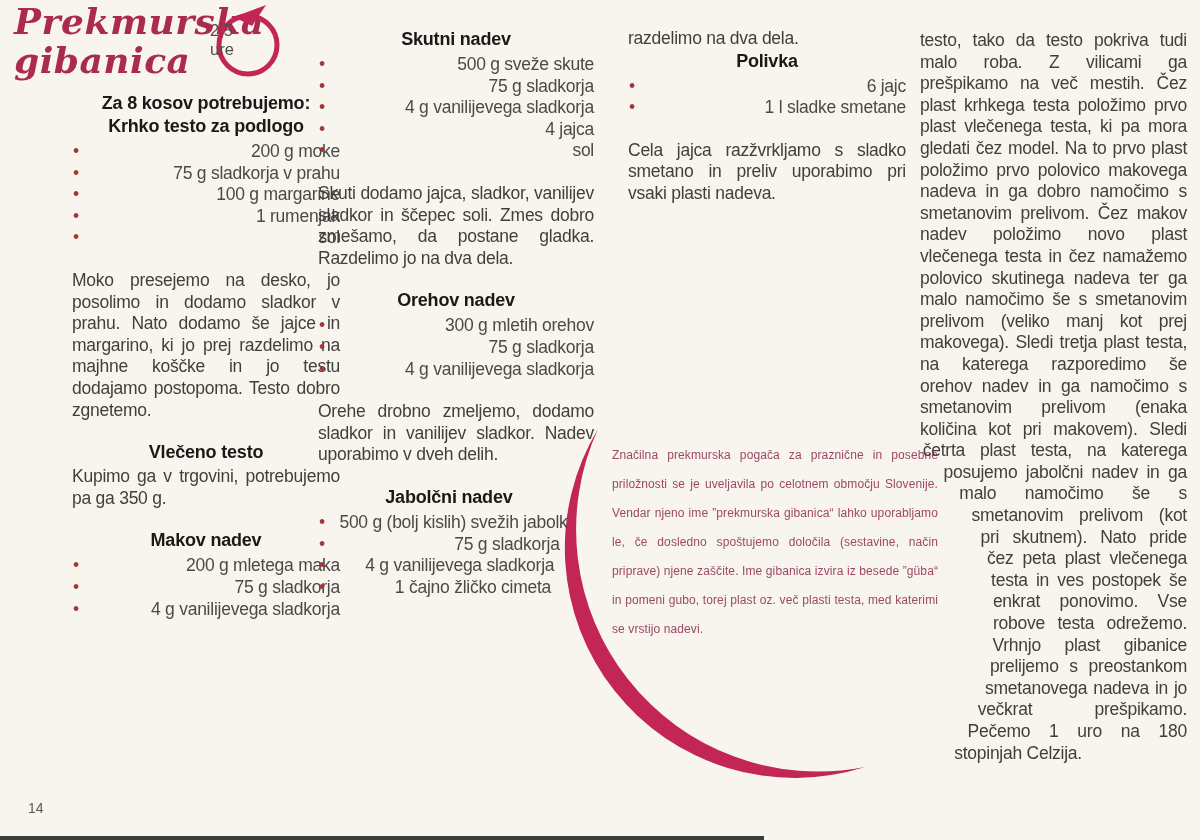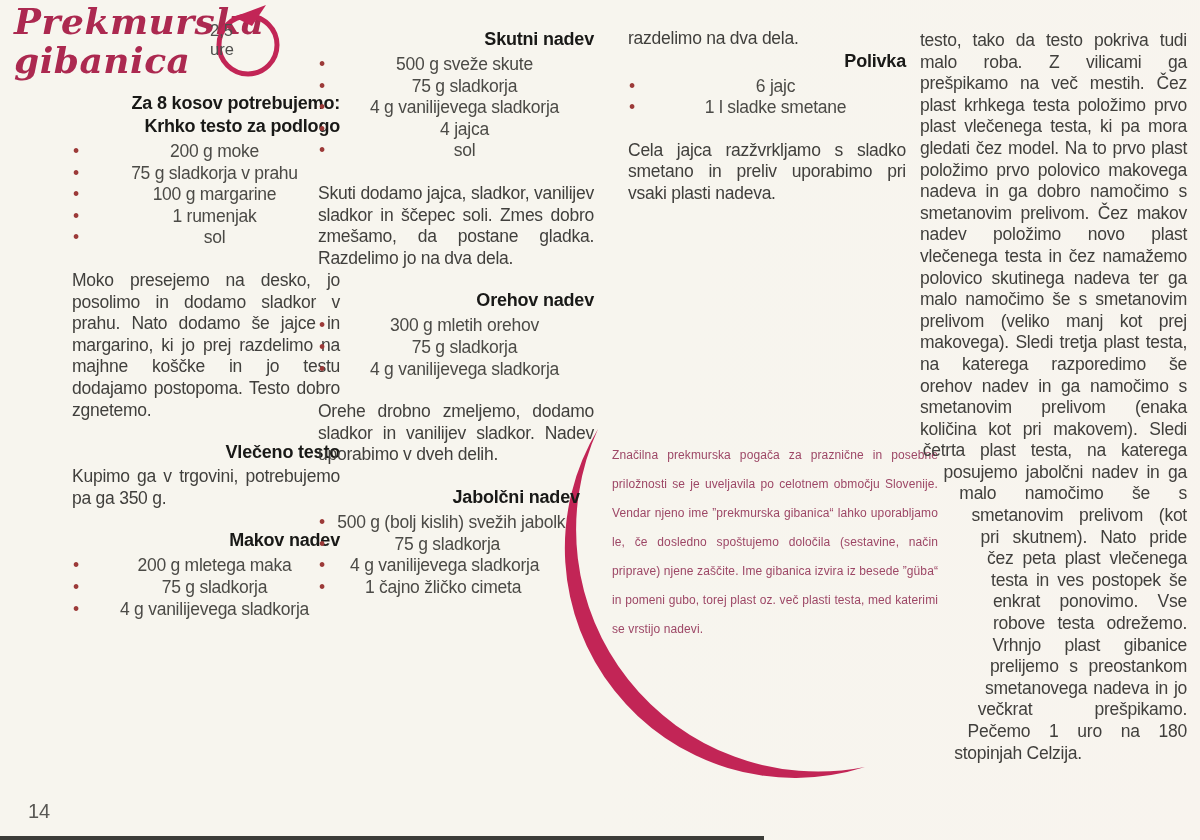--- a/index.html
+++ b/index.html
@@ -16,42 +16,42 @@
   .badge svg{position:absolute;left:0;top:0;}
   .badge-label{position:absolute;left:0;top:17px;width:76px;text-align:left;
                color:#4d4d4b;font-size:16.5px;line-height:19px;}
   
   .col{position:absolute;font-size:17.5px;line-height:21.6px;letter-spacing:-.25px;
        color:#403f3c;text-align:justify;}
   .col p{margin:21px 0 0;}
   .col p.first{margin-top:0;}
   .col p.tightp{margin-top:2px;}
   .col h3{margin:20px 0 0;font-size:18px;line-height:23px;color:#191917;
-          text-align:right;letter-spacing:-.2px;}
+          text-align:center;letter-spacing:-.2px;}
   .col h3.first{margin-top:0;}
   .col h3.tight{margin-top:0;}
-  .col ul{list-style:none;margin:3px 0 0;padding:0;text-align:center;}
+  .col ul{list-style:none;margin:3px 0 0;padding:0;text-align:right;}
   .col li{position:relative;padding-left:17px;line-height:21.6px;color:#4b4a46;}
   .col li::before{content:"•";position:absolute;left:1px;top:0;color:#9c3a38;}
   .col1{left:28px;top:92px;width:268px;margin-left:44px;}
   .col2{left:318px;top:28px;width:276px;}
   .col3{left:628px;top:28px;width:278px;}
   .col4{left:920px;top:30px;width:267px;}
   
   .flow-right{float:right;width:54px;height:730px;
               shape-outside:circle(216px at 232px 592px);shape-margin:6px;}
   .flow-left{float:left;width:84px;height:762px;
              shape-outside:circle(206px at -140px 590px);shape-margin:7px;}
   
   .crescent{position:absolute;left:0;top:0;pointer-events:none;}
   .quote{position:absolute;left:612px;top:441px;width:326px;
          font-size:12px;line-height:29px;color:#9d4766;text-align:justify;
          letter-spacing:.1px;}
   
-  .pagenum{position:absolute;left:28px;top:800px;font-size:20px;color:#595854;}
+  .pagenum{position:absolute;left:28px;top:800px;font-size:14px;color:#595854;}
   .bottom-bar{position:absolute;left:0;top:836px;width:764px;height:4px;
               background:#3c3c38;}
 </style>
 </head>
 <body>
 
 <div class="page">
 
   <svg class="crescent" width="1200" height="840" viewBox="0 0 1200 840">
     <path d="M 598 429 A 230 230 0 0 0 865 767 A 242 242 0 0 1 598 429 Z" fill="#c22556"></path>

